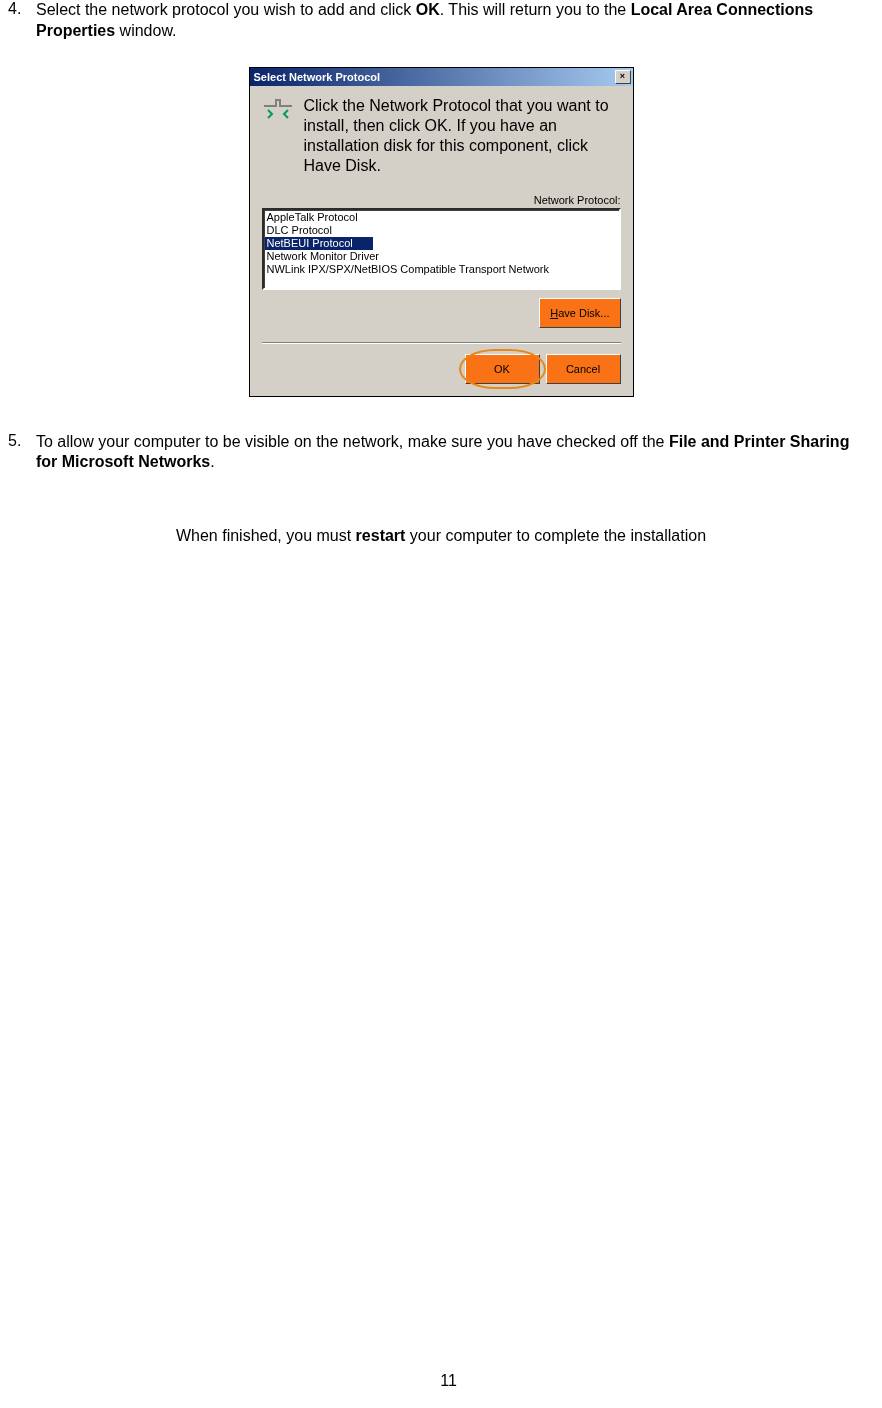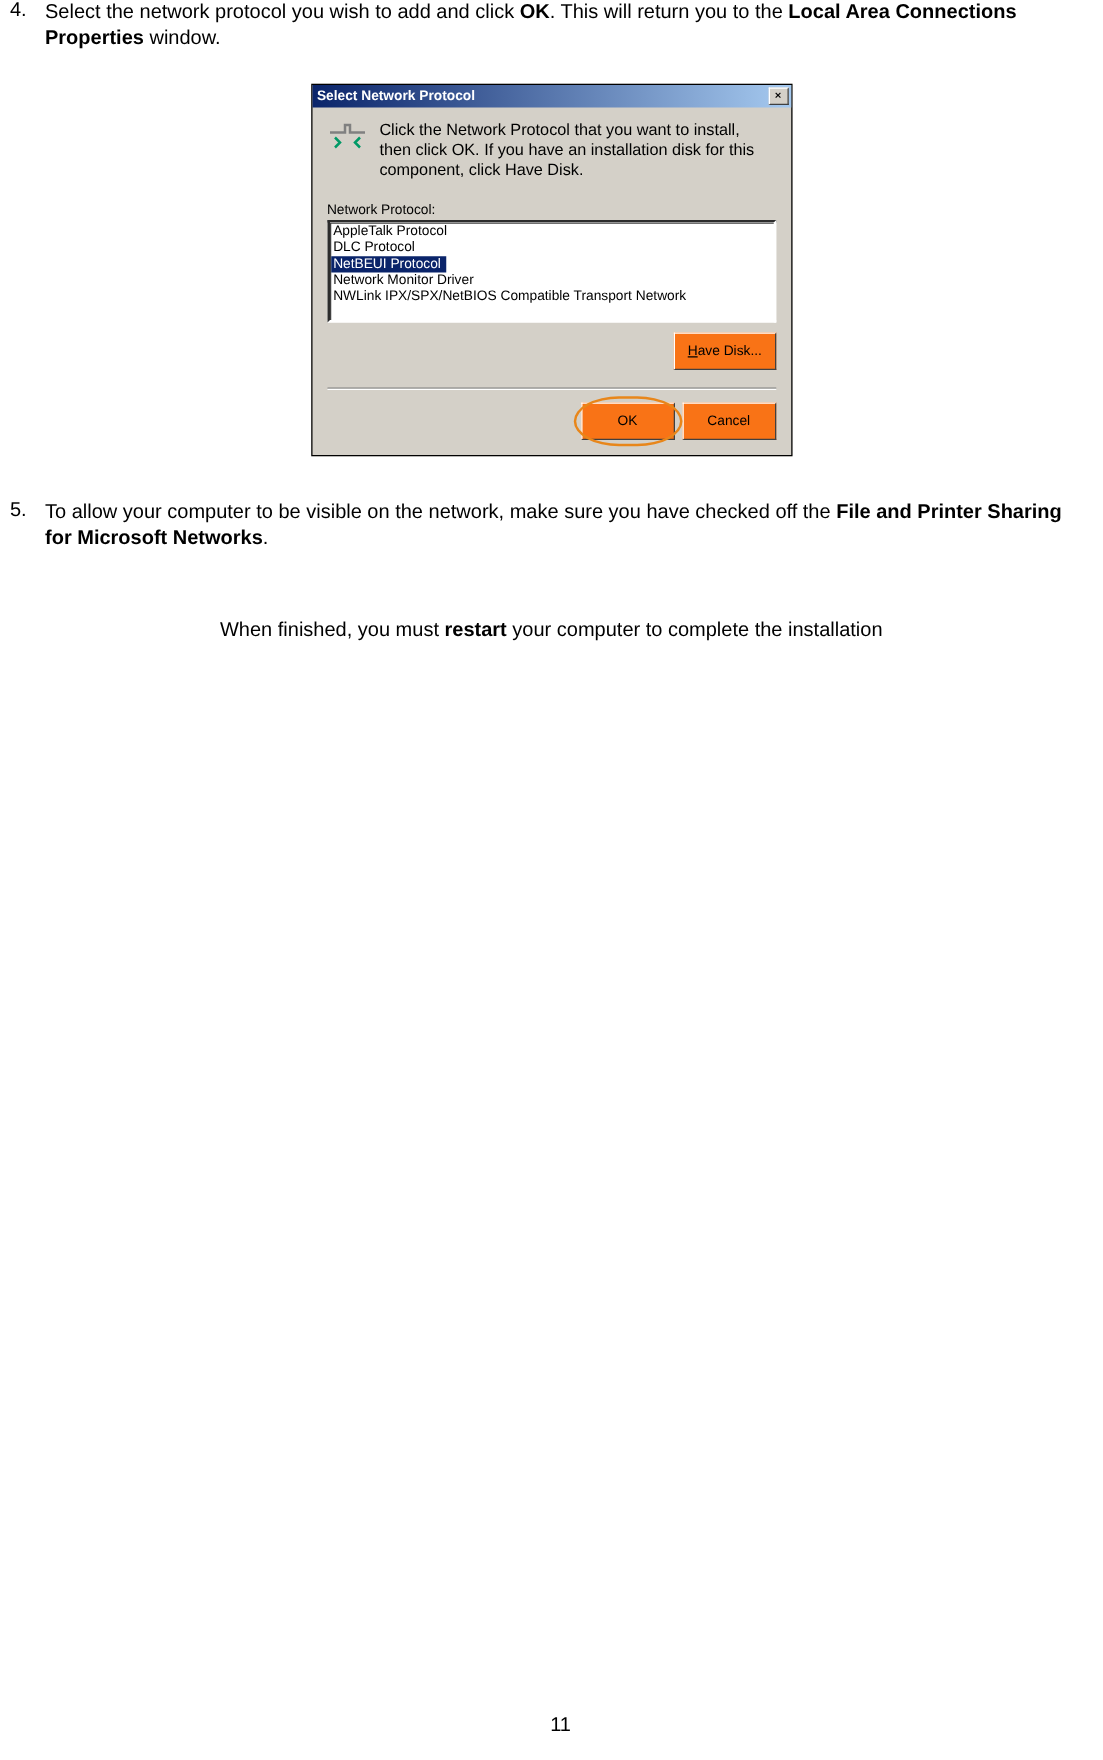--- a/index.html
+++ b/index.html
@@ -78,27 +78,28 @@
       align-items: flex-start;
     }
     .net-icon {
       width: 32px;
       height: 28px;
       flex-shrink: 0;
       position: relative;
     }
     .net-icon svg { display: block; }
     .instruction-text {
-      font-size: 13px;
+      font-size: 16px;
       line-height: 1.25;
       color: #000;
     }
     .label-text {
       font-size: 11px;
       margin-bottom: 2px;
+      text-align: right;
     }
     .listbox {
       background: #fff;
       border: 2px inset #d4d0c8;
       border-top-color: #808080;
       border-left-color: #808080;
       border-right-color: #fff;
       border-bottom-color: #fff;
       box-shadow: inset 1px 1px 0 #404040;
       height: 82px;
@@ -108,21 +109,21 @@
     }
     .list-item {
       padding: 0 2px;
       line-height: 13px;
       white-space: nowrap;
     }
     .list-item.selected {
       background: #0a246a;
       color: #fff;
       display: inline-block;
-      padding-right: 4px;
+      padding-right: 20px;
     }
     .btn-row {
       display: flex;
       justify-content: flex-end;
       margin-top: 8px;
     }
     .win-btn {
       min-width: 75px;
       height: 30px;
       background: #f97316;

